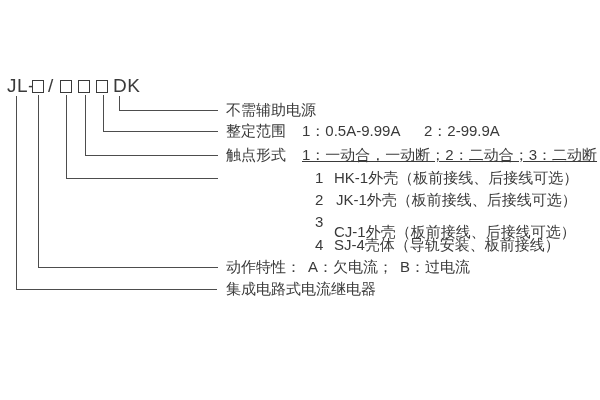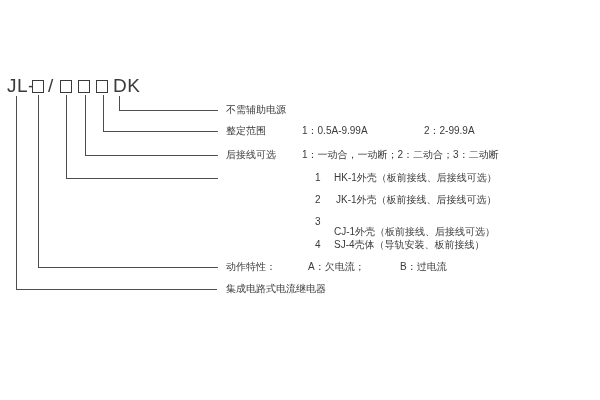--- a/index.html
+++ b/index.html
@@ -30,21 +30,21 @@
   }
   
   .lline {
     position: absolute;
     border-left: 1.5px solid #4d4d4d;
     border-bottom: 1.5px solid #4d4d4d;
   }
   
   .row {
     position: absolute;
-    font-size: 10px;
+    font-size: 15px;
     line-height: 18px;
     white-space: nowrap;
     color: #3a3a3a;
   }
 </style>
 </head>
 <body>
 
 <div class="canvas">
 
@@ -71,23 +71,23 @@
     <span>整定范围</span>
   </div>
   <div class="row" style="left:302px; top:122px;">
     <span>1：0.5A-9.99A</span>
   </div>
   <div class="row" style="left:424px; top:122px;">
     <span>2：2-99.9A</span>
   </div>
 
   <div class="row" style="left:226px; top:146px;">
-    <span>后接线可选</span>
+    <span>触点形式</span>
   </div>
-  <div class="row" style="left:302px; top:146px;">
+  <div class="row" style="left:302px; top:146px;text-decoration:underline;">
     <span>1：一动合，一动断；2：二动合；3：二动断</span>
   </div>
 
   <div class="row" style="left:315px; top:169px;">
     <span>1</span>
   </div>
   <div class="row" style="left:334px; top:169px;">
     <span>HK-1外壳（板前接线、后接线可选）</span>
   </div>
 

